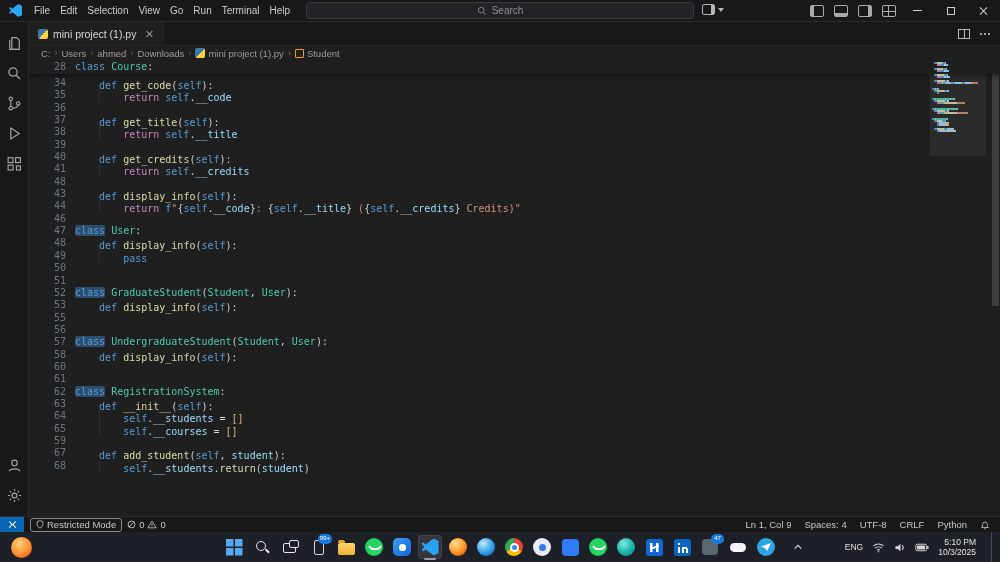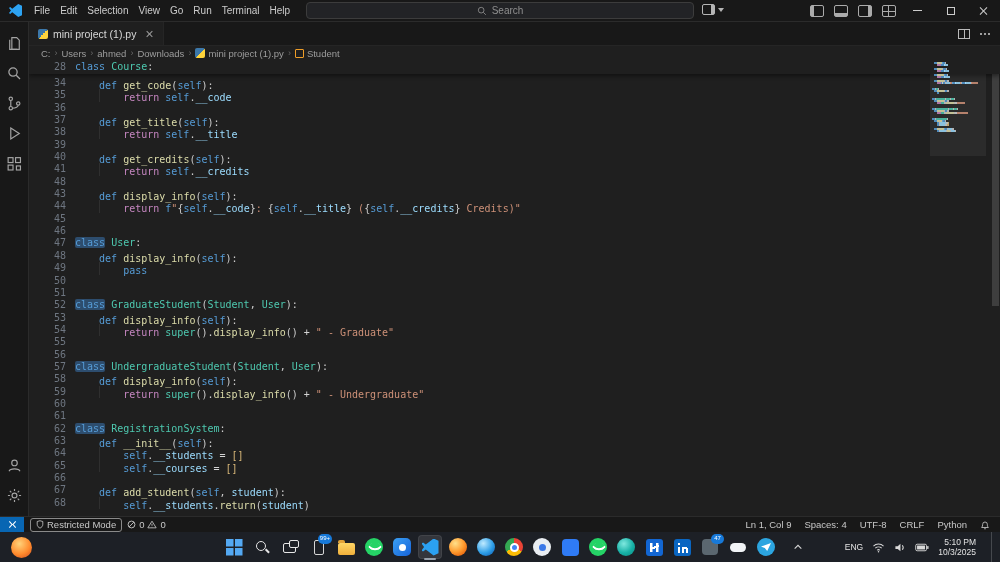--- a/index.html
+++ b/index.html
@@ -344,24 +344,20 @@
             </div>
             <div class="row">
               <span class="gut">43</span>
               <span class="codetxt"><span class="ind"></span><span class="tk-kw">def </span><span class="tk-fn">display_info</span><span class="tk-pu">(</span><span class="tk-sv">self</span><span class="tk-pu">):</span></span>
             </div>
             <div class="row">
               <span class="gut">44</span>
               <span class="codetxt"><span class="ind"></span><span class="ind g"></span><span class="tk-ret">return </span><span class="tk-kw">f</span><span class="tk-st">"</span><span class="tk-pu">{</span><span class="tk-sv">self</span><span class="tk-pu">.</span><span class="tk-va">__code</span><span class="tk-pu">}</span><span class="tk-st">: </span><span class="tk-pu">{</span><span class="tk-sv">self</span><span class="tk-pu">.</span><span class="tk-va">__title</span><span class="tk-pu">}</span><span class="tk-st"> (</span><span class="tk-pu">{</span><span class="tk-sv">self</span><span class="tk-pu">.</span><span class="tk-va">__credits</span><span class="tk-pu">}</span><span class="tk-st"> Credits)"</span></span>
             </div>
             <div class="row">
-              <span class="gut">45</span>
-              <span class="codetxt"></span>
-            </div>
-            <div class="row">
               <span class="gut">46</span>
               <span class="codetxt"></span>
             </div>
             <div class="row">
               <span class="gut">47</span>
               <span class="codetxt"><span class="tk-hl">class</span><span class="tk-pu"> </span><span class="tk-cls">User</span><span class="tk-pu">:</span></span>
             </div>
             <div class="row">
               <span class="gut">48</span>
               <span class="codetxt"><span class="ind"></span><span class="tk-kw">def </span><span class="tk-fn">display_info</span><span class="tk-pu">(</span><span class="tk-sv">self</span><span class="tk-pu">):</span></span>
@@ -380,44 +376,36 @@
             </div>
             <div class="row">
               <span class="gut">52</span>
               <span class="codetxt"><span class="tk-hl">class</span><span class="tk-pu"> </span><span class="tk-cls">GraduateStudent</span><span class="tk-pu">(</span><span class="tk-cls">Student</span><span class="tk-pu">, </span><span class="tk-cls">User</span><span class="tk-pu">):</span></span>
             </div>
             <div class="row">
               <span class="gut">53</span>
               <span class="codetxt"><span class="ind"></span><span class="tk-kw">def </span><span class="tk-fn">display_info</span><span class="tk-pu">(</span><span class="tk-sv">self</span><span class="tk-pu">):</span></span>
             </div>
             <div class="row">
-              <span class="gut">54</span>
-              <span class="codetxt"><span class="ind"></span><span class="ind g"></span><span class="tk-ret">return </span><span class="tk-cls">super</span><span class="tk-pu">().</span><span class="tk-fn">display_info</span><span class="tk-pu">() </span><span class="tk-op">+ </span><span class="tk-st">" - Graduate"</span></span>
-            </div>
-            <div class="row">
               <span class="gut">55</span>
               <span class="codetxt"></span>
             </div>
             <div class="row">
               <span class="gut">56</span>
               <span class="codetxt"></span>
             </div>
             <div class="row">
               <span class="gut">57</span>
               <span class="codetxt"><span class="tk-hl">class</span><span class="tk-pu"> </span><span class="tk-cls">UndergraduateStudent</span><span class="tk-pu">(</span><span class="tk-cls">Student</span><span class="tk-pu">, </span><span class="tk-cls">User</span><span class="tk-pu">):</span></span>
             </div>
             <div class="row">
               <span class="gut">58</span>
               <span class="codetxt"><span class="ind"></span><span class="tk-kw">def </span><span class="tk-fn">display_info</span><span class="tk-pu">(</span><span class="tk-sv">self</span><span class="tk-pu">):</span></span>
             </div>
             <div class="row">
-              <span class="gut">59</span>
-              <span class="codetxt"><span class="ind"></span><span class="ind g"></span><span class="tk-ret">return </span><span class="tk-cls">super</span><span class="tk-pu">().</span><span class="tk-fn">display_info</span><span class="tk-pu">() </span><span class="tk-op">+ </span><span class="tk-st">" - Undergraduate"</span></span>
-            </div>
-            <div class="row">
               <span class="gut">60</span>
               <span class="codetxt"></span>
             </div>
             <div class="row">
               <span class="gut">61</span>
               <span class="codetxt"></span>
             </div>
             <div class="row">
               <span class="gut">62</span>
               <span class="codetxt"><span class="tk-hl">class</span><span class="tk-pu"> </span><span class="tk-cls">RegistrationSystem</span><span class="tk-pu">:</span></span>
@@ -428,21 +416,21 @@
             </div>
             <div class="row">
               <span class="gut">64</span>
               <span class="codetxt"><span class="ind"></span><span class="ind g"></span><span class="tk-sv">self</span><span class="tk-pu">.</span><span class="tk-va">__students</span><span class="tk-op"> = </span><span class="tk-bk">[]</span></span>
             </div>
             <div class="row">
               <span class="gut">65</span>
               <span class="codetxt"><span class="ind"></span><span class="ind g"></span><span class="tk-sv">self</span><span class="tk-pu">.</span><span class="tk-va">__courses</span><span class="tk-op"> = </span><span class="tk-bk">[]</span></span>
             </div>
             <div class="row">
-              <span class="gut">66</span>
+              <span class="gut">59</span>
               <span class="codetxt"></span>
             </div>
             <div class="row">
               <span class="gut">67</span>
               <span class="codetxt"><span class="ind"></span><span class="tk-kw">def </span><span class="tk-fn">add_student</span><span class="tk-pu">(</span><span class="tk-sv">self</span><span class="tk-pu">, </span><span class="tk-va">student</span><span class="tk-pu">):</span></span>
             </div>
             <div class="row">
               <span class="gut">68</span>
               <span class="codetxt"><span class="ind"></span><span class="ind g"></span><span class="tk-sv">self</span><span class="tk-pu">.</span><span class="tk-va">__students</span><span class="tk-pu">.</span><span class="tk-fn">return</span><span class="tk-pu">(</span><span class="tk-va">student</span><span class="tk-pu">)</span></span>
             </div>

